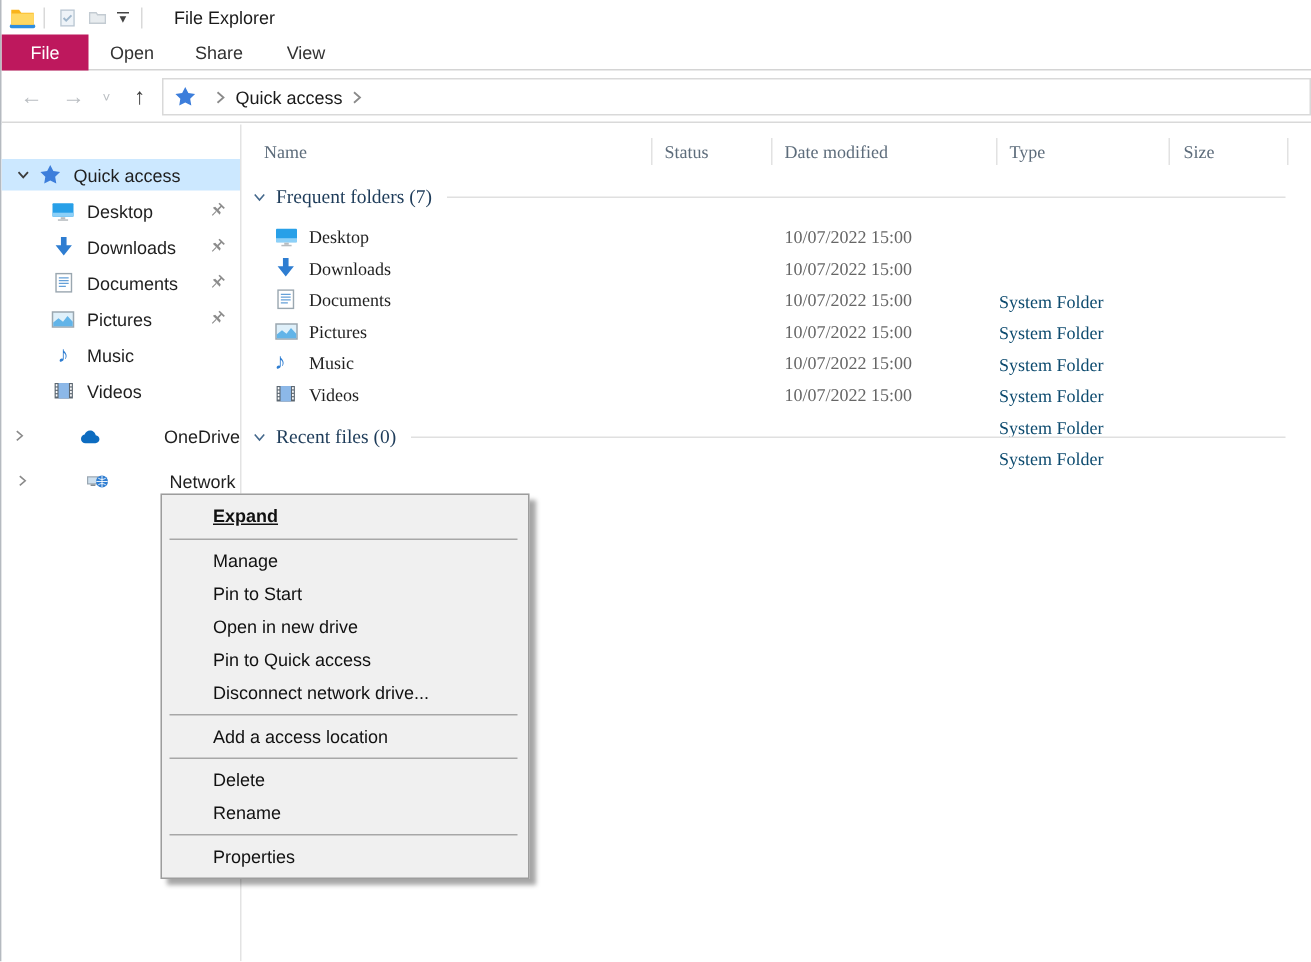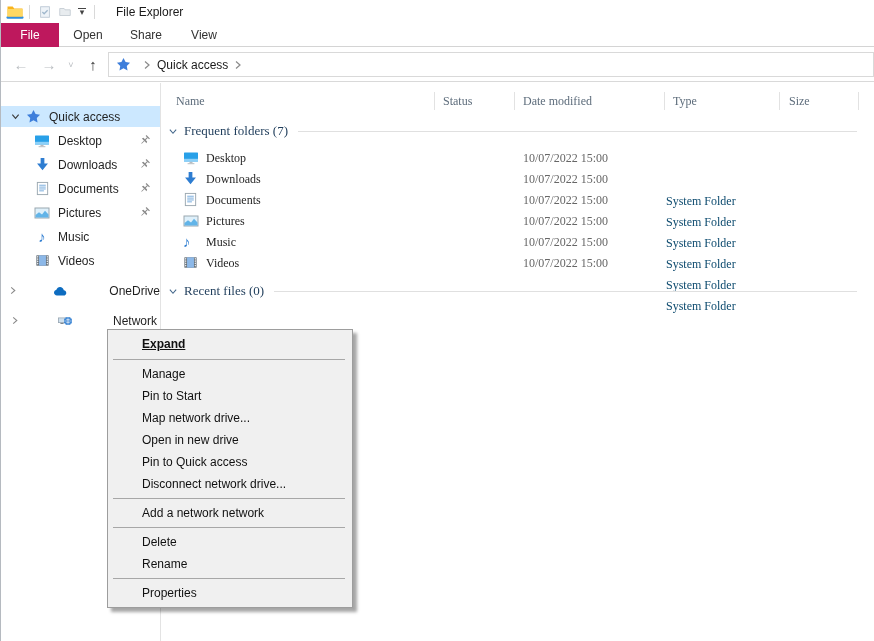--- a/index.html
+++ b/index.html
@@ -398,26 +398,25 @@
       <span class="glbl">Recent files (0)</span>
       <span class="gline"></span>
     </div>
   </div>
 
   <div class="context-menu">
     <div class="menu-item bold">Expand</div>
     <div class="menu-sep"></div>
     <div class="menu-item">Manage</div>
     <div class="menu-item">Pin to Start</div>
-    <div class="menu-item">Map network drive...</div>
     <div class="menu-item">Open in new drive</div>
     <div class="menu-item">Pin to Quick access</div>
     <div class="menu-item">Disconnect network drive...</div>
     <div class="menu-sep"></div>
-    <div class="menu-item">Add a network network</div>
+    <div class="menu-item">Add a access location</div>
     <div class="menu-sep"></div>
     <div class="menu-item">Delete</div>
     <div class="menu-item">Rename</div>
     <div class="menu-sep"></div>
     <div class="menu-item">Properties</div>
   </div>
 
 </div>
 
 </body></html>

